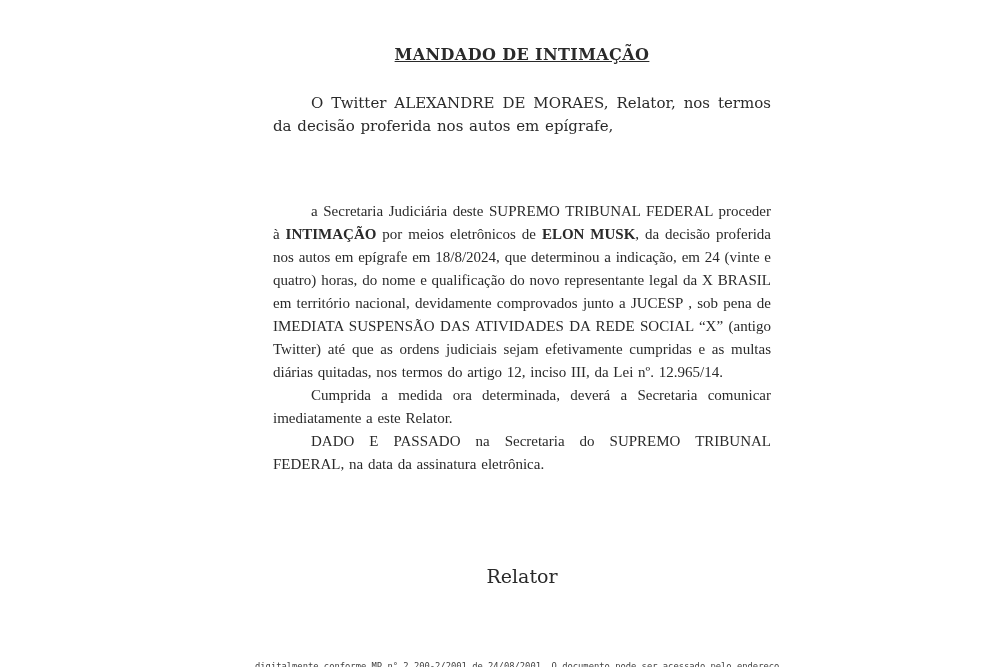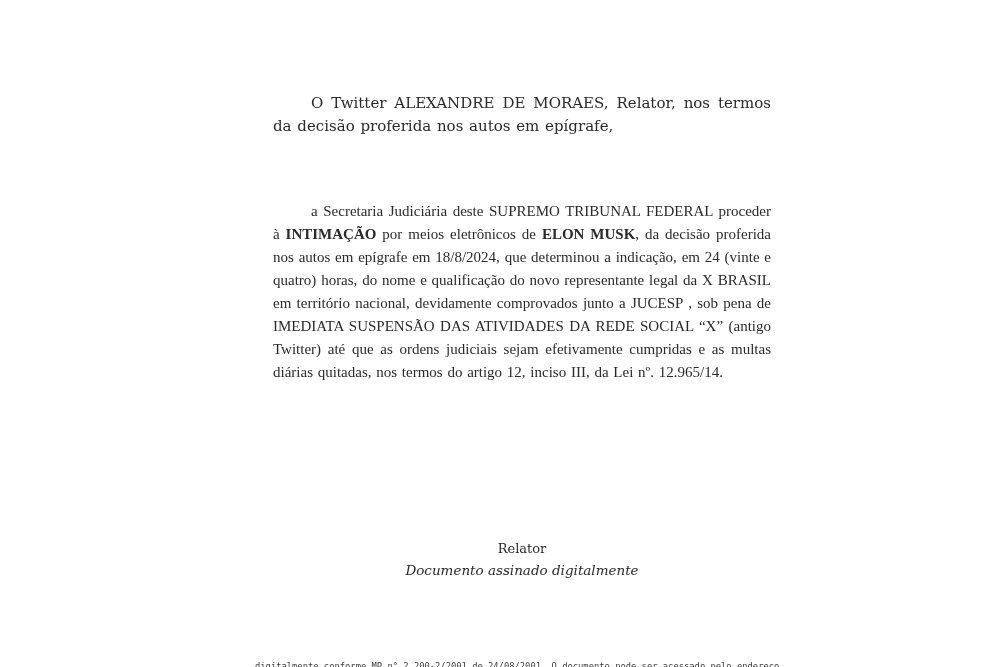--- a/index.html
+++ b/index.html
@@ -84,22 +84,23 @@
   .sig-line1 {
     font-size: 15px;
     line-height: 23px;
   }
   .sig-name {
     font-weight: bold;
     font-variant: small-caps;
     letter-spacing: 0.3px;
   }
   .sig-role {
-    font-size: 13px;
+    font-size: 19px;
     line-height: 23px;
+    margin-top: 28px;
   }
   .sig-note {
     font-size: 13.5px;
     line-height: 21px;
     font-style: italic;
   }
   .footer {
     position: absolute;
     left: 255px;
     top: 631px;
@@ -111,31 +112,33 @@
     filter: blur(0.25px);
   }
 </style>
 </head>
 <body>
 
 <div class="page">
 
   <div class="doc">
 
+    <h1 class="title">MANDADO DE INTIMAÇÃO</h1>
 
     <p class="para indent p1">O Twitter ALEXANDRE DE MORAES, Relator, nos termos da decisão proferida nos autos em epígrafe,</p>
 
 
     <div class="bodyflow">
       <p class="para indent"><span>a Secretaria Judiciária deste SUPREMO TRIBUNAL FEDERAL proceder à </span><span class="b">INTIMAÇÃO</span><span> por meios eletrônicos de </span><span class="b">ELON MUSK</span><span>, da decisão proferida nos autos em epígrafe em 18/8/2024, que determinou a indicação, em 24 (vinte e quatro) horas, do nome e qualificação do novo representante legal da X BRASIL em território nacional, devidamente comprovados junto a JUCESP , sob pena de IMEDIATA SUSPENSÃO DAS ATIVIDADES DA REDE SOCIAL “X” (antigo Twitter) até que as ordens judiciais sejam efetivamente cumpridas e as multas diárias quitadas, nos termos do artigo 12, inciso III, da Lei nº. 12.965/14.</span></p>
+      <p class="para indent">Cumprida a medida ora determinada, deverá a Secretaria comunicar imediatamente a este Relator.</p>
+      <p class="para indent">DADO E PASSADO na Secretaria do SUPREMO TRIBUNAL FEDERAL, na data da assinatura eletrônica.</p>
     </div>
 
     <div class="signature">
       <div class="sig-role">Relator</div>
-      <div class="sig-note">Documento assinado digitalmente</div>
     </div>
 
   </div>
 
   <div class="footer">
     <div>digitalmente conforme MP n° 2.200-2/2001 de 24/08/2001. O documento pode ser acessado pelo endereço</div>
     
   </div>
 
 </div>

